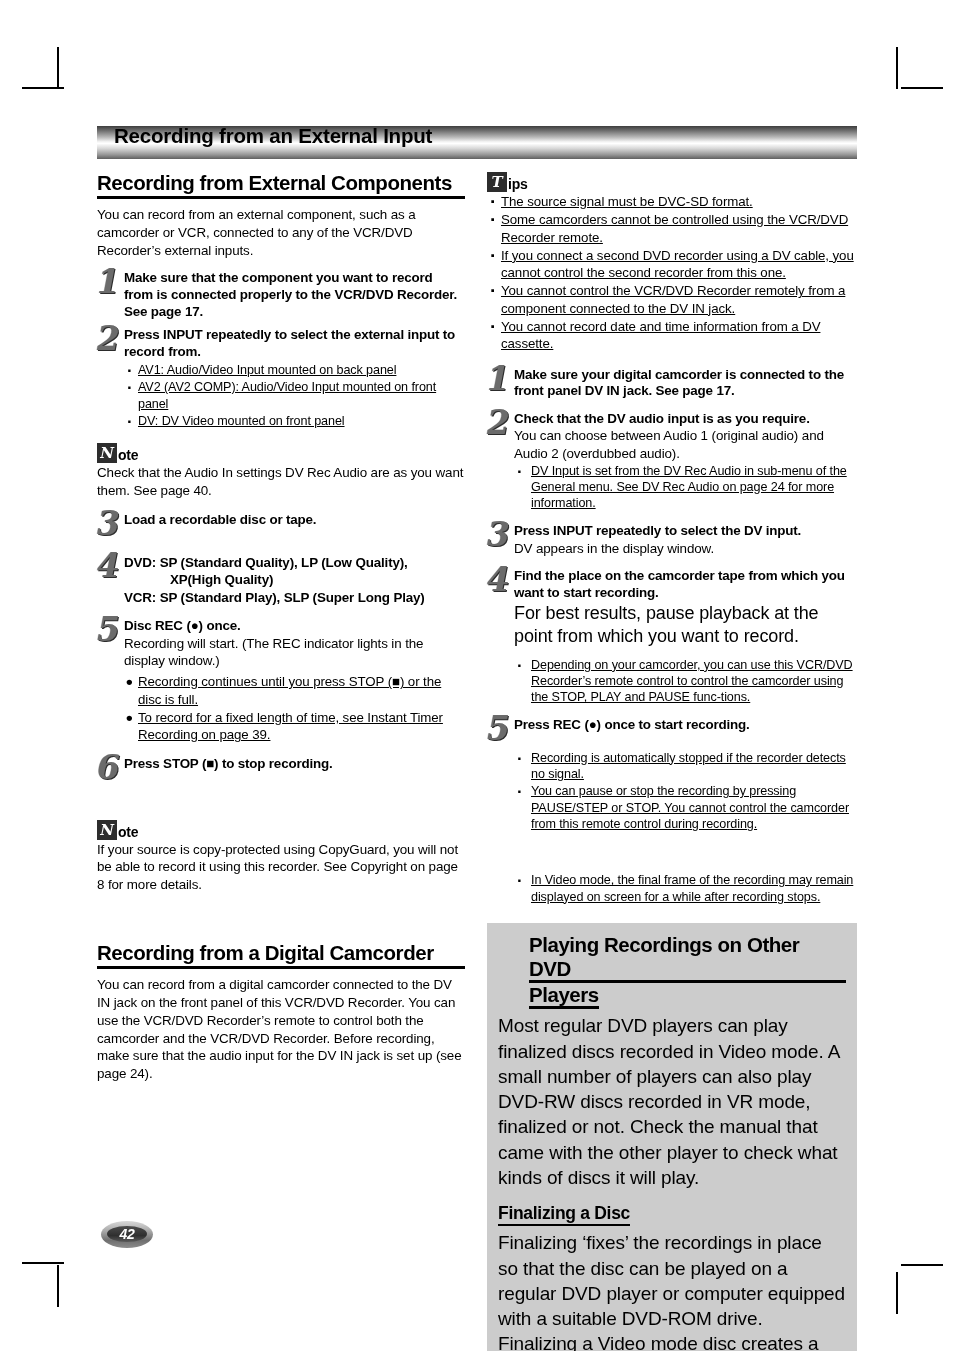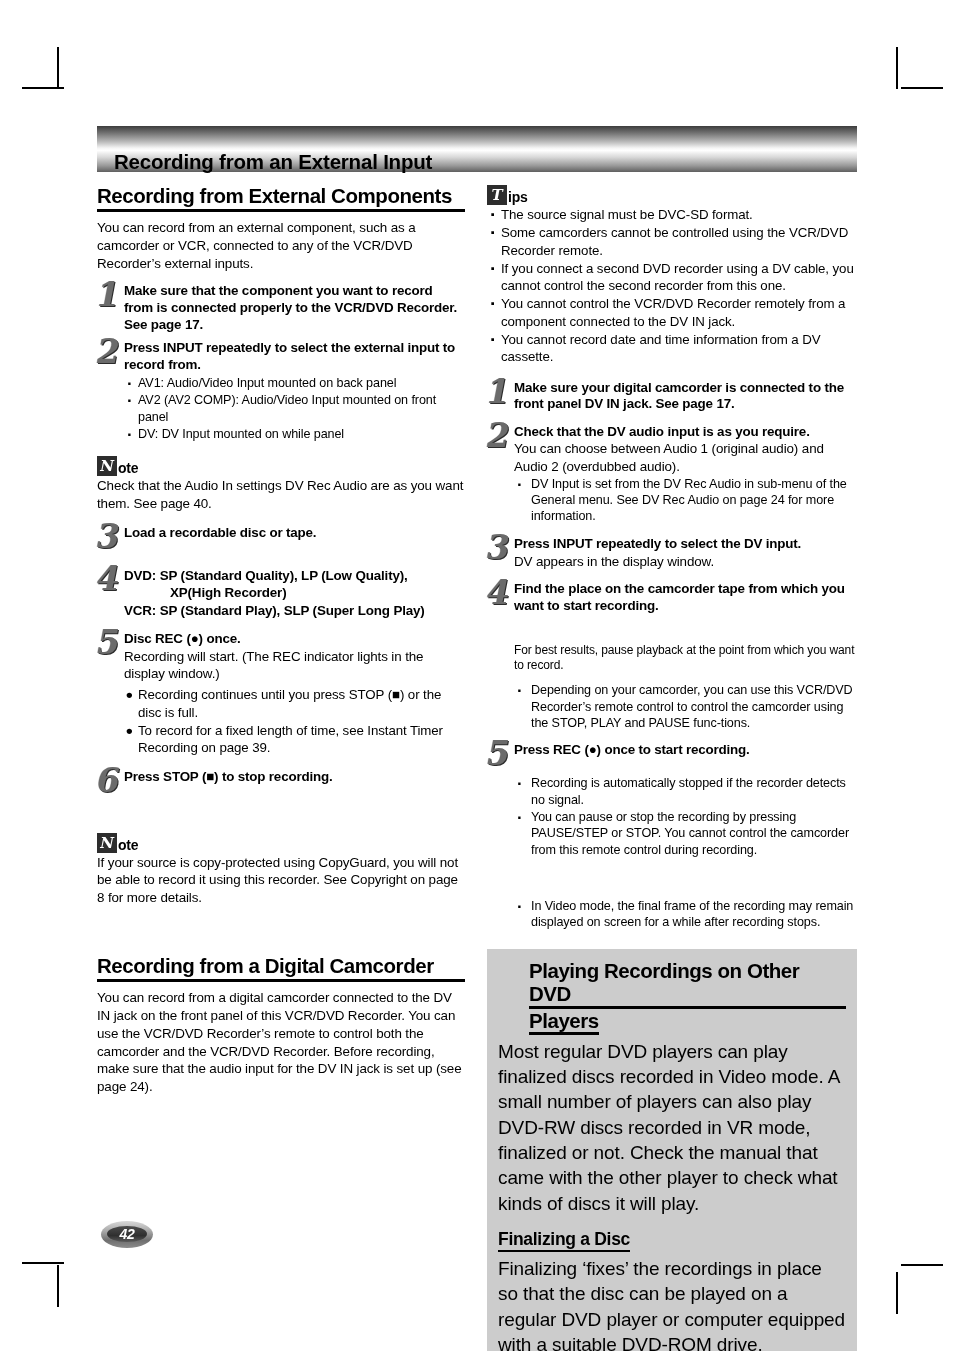--- a/index.html
+++ b/index.html
@@ -26,32 +26,32 @@
     position: absolute;
     left: 97px;
     top: 126px;
     width: 760px;
     height: 1100px;
   }
 
   
   .banner {
     width: 760px;
-    height: 46px;
+    height: 33px;
     background: linear-gradient(to bottom,
         #3d3d3d 0%,
         #6e6e6e 14%,
         #b9b9b9 34%,
         #f5f5f5 48%,
         #ffffff 53%,
         #d8d8d8 68%,
         #9a9a9a 86%,
         #5f5f5f 100%);
     display: flex;
-    align-items: flex-end;
+    align-items: flex-start;
     box-sizing: border-box;
     padding-left: 17px;
   }
   .banner-title {
     font-size: 20.5px;
     font-weight: bold;
     letter-spacing: -0.2px;
     color: #000;
     line-height: 1;
   }
@@ -126,20 +126,21 @@
     padding: 0;
     list-style: none;
   }
   ul.dots > li {
     position: relative;
     padding-left: 14px;
     font-size: 12.6px;
     line-height: 1.3;
     letter-spacing: -0.1px;
     margin-top: 1px;
+    text-decoration: underline;
   }
   ul.dots > li:before {
     content: "\00b7";
     position: absolute;
     left: 3px;
     top: -2px;
     font-size: 17px;
     font-weight: bold;
     line-height: 1.3;
   }
@@ -305,42 +306,42 @@
         <span class="step-num">1</span>
         <p class="step-title">Make sure that the component you want to record from is connected properly to the VCR/DVD Recorder. See page 17.</p>
       </div>
 
       <div class="step" style="margin-top:6px;">
         <span class="step-num">2</span>
         <p class="step-title">Press INPUT repeatedly to select the external input to record from.</p>
         <ul class="dots">
           <li>AV1: Audio/Video Input mounted on back panel</li>
           <li>AV2 (AV2 COMP): Audio/Video Input mounted on front panel</li>
-          <li>DV: DV Input mounted on while panel</li>
+          <li>DV: DV Video mounted on front panel</li>
         </ul>
       </div>
 
       <div class="callout" style="margin-top:14px;">
         <div class="callout-head">
           <span class="badge">N</span>
           <span class="callout-word">ote</span>
         </div>
         <p class="callout-body">Check that the Audio In settings DV Rec Audio are as you want them. See page 40.</p>
       </div>
 
       <div class="step" style="margin-top:12px;">
         <span class="step-num">3</span>
         <p class="step-title">Load a recordable disc or tape.</p>
       </div>
 
       <div class="step" style="margin-top:8px;">
         <span class="step-num">4</span>
         <div class="modes">
           <div>DVD:  SP (Standard Quality), LP (Low Quality),</div>
-          <div class="ind">XP(High Recorder)</div>
+          <div class="ind">XP(High Quality)</div>
           <div>VCR: SP (Standard Play), SLP (Super Long Play)</div>
         </div>
       </div>
 
       <div class="step" style="margin-top:12px;">
         <span class="step-num">5</span>
         <p class="step-title">Disc REC (●) once.</p>
         <p class="step-sub">Recording will start. (The REC indicator lights in the display window.)</p>
         <ul class="dots round big" style="margin-top:4px;">
           <li>Recording continues until you press STOP (■) or the disc is full.</li>
@@ -400,21 +401,21 @@
 
       <div class="step" style="margin-top:11px;">
         <span class="step-num">3</span>
         <p class="step-title">Press INPUT repeatedly to select the DV input.</p>
         <p class="step-sub">DV appears in the display window.</p>
       </div>
 
       <div class="step" style="margin-top:11px;">
         <span class="step-num">4</span>
         <p class="step-title">Find the place on the camcorder tape from which you want to start recording.</p>
-        <p class="step-sub" style="font-size:12px;margin-top:28px;">For best results, pause playback at the point from which you want to record.</p>
+        <p class="step-sub" style="font-size:18px;">For best results, pause playback at the point from which you want to record.</p>
         <ul class="dots" style="margin-top:9px;">
           <li style="padding-left:17px;">Depending on your camcorder, you can use this VCR/DVD Recorder’s remote control to control the camcorder using the STOP, PLAY and PAUSE func-tions.</li>
         </ul>
       </div>
 
       <div class="step" style="margin-top:11px;">
         <span class="step-num">5</span>
         <p class="step-title">Press REC (●) once to start recording.</p>
         <ul class="dots" style="margin-top:16px;">
           <li style="padding-left:17px;">Recording is automatically stopped if the recorder detects no signal.</li>

